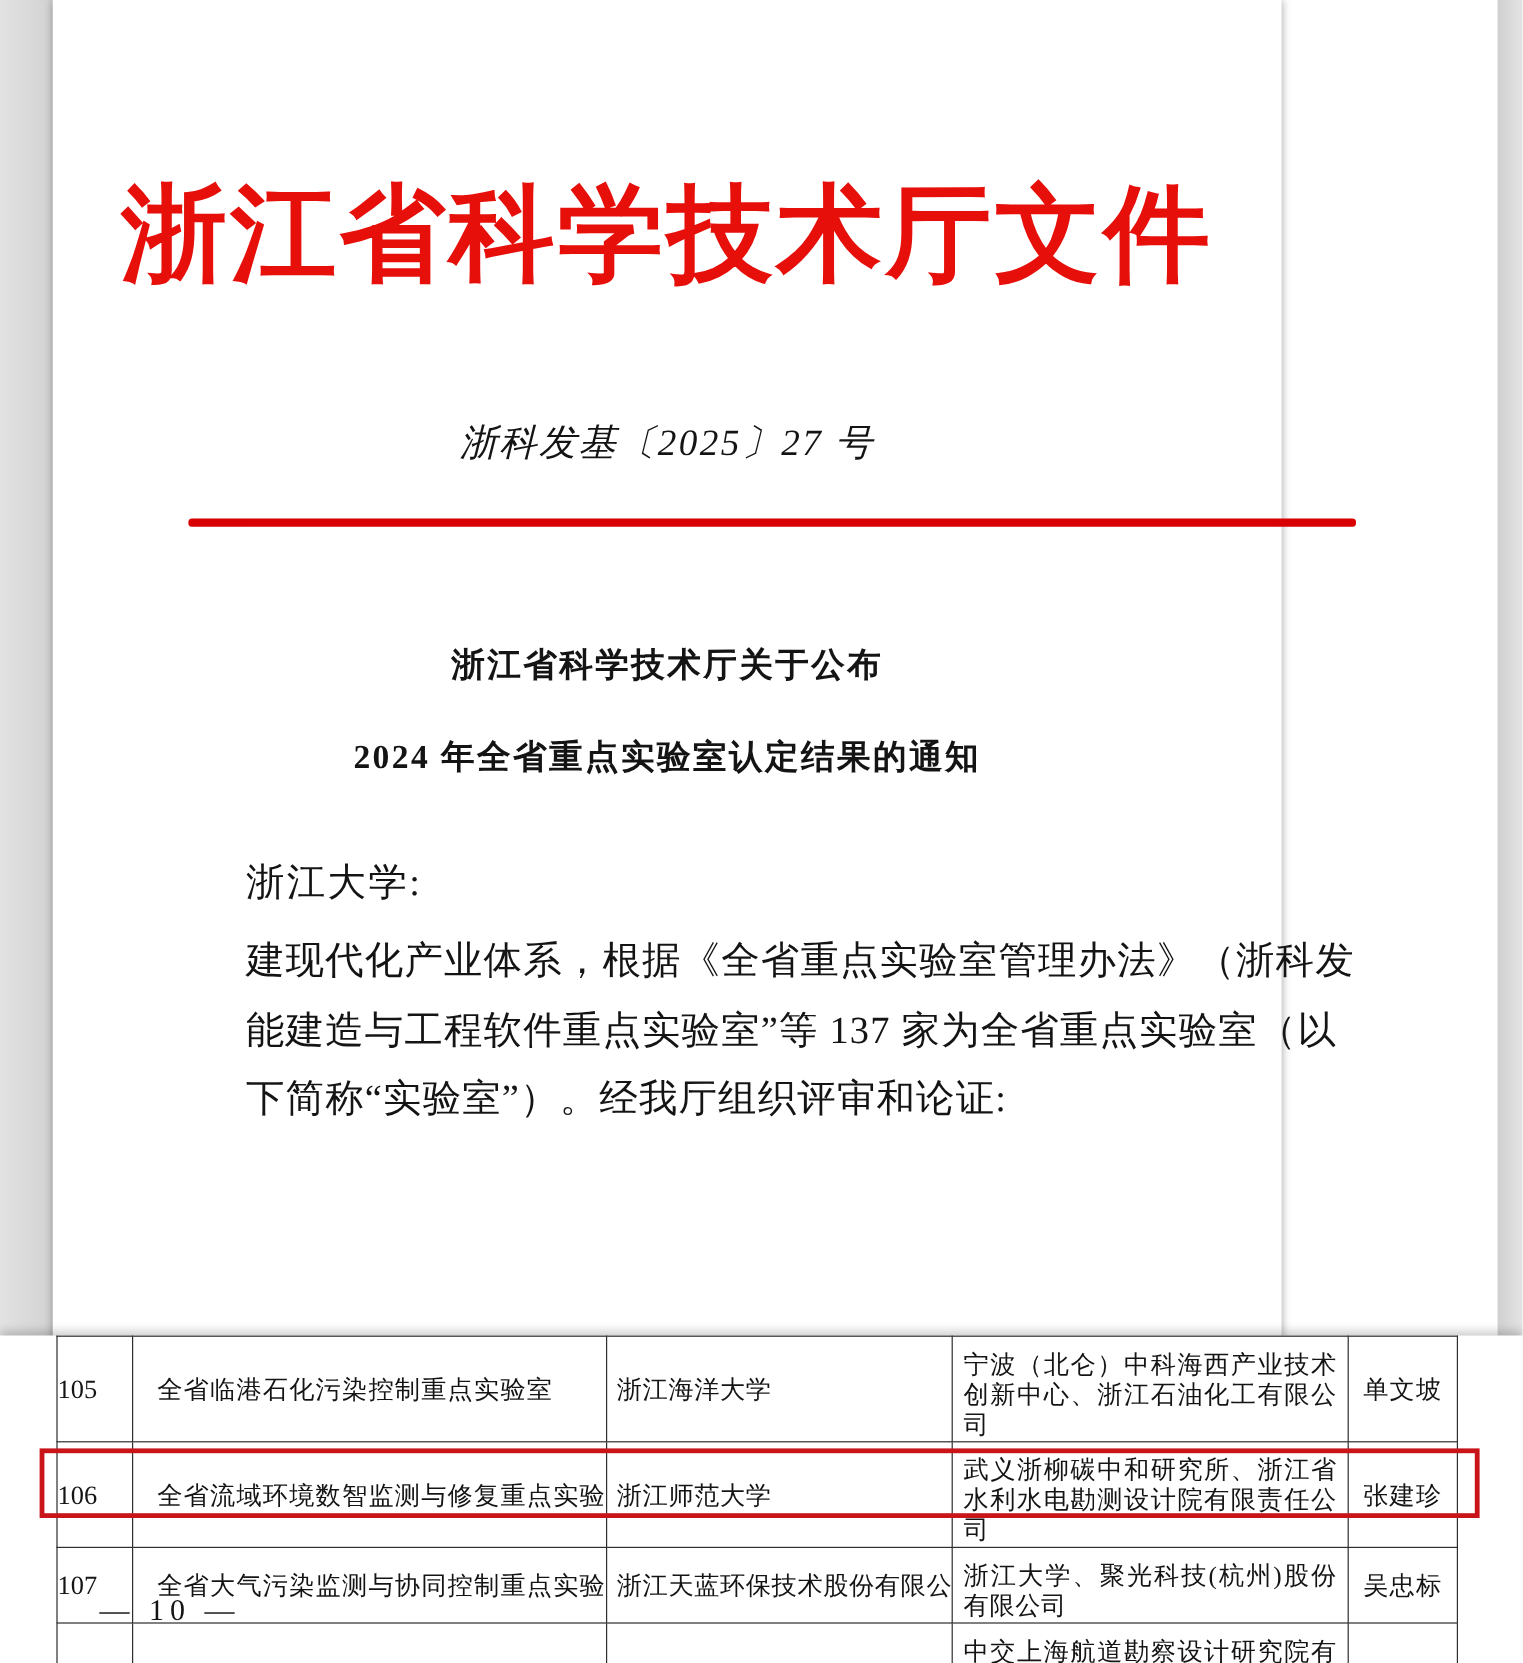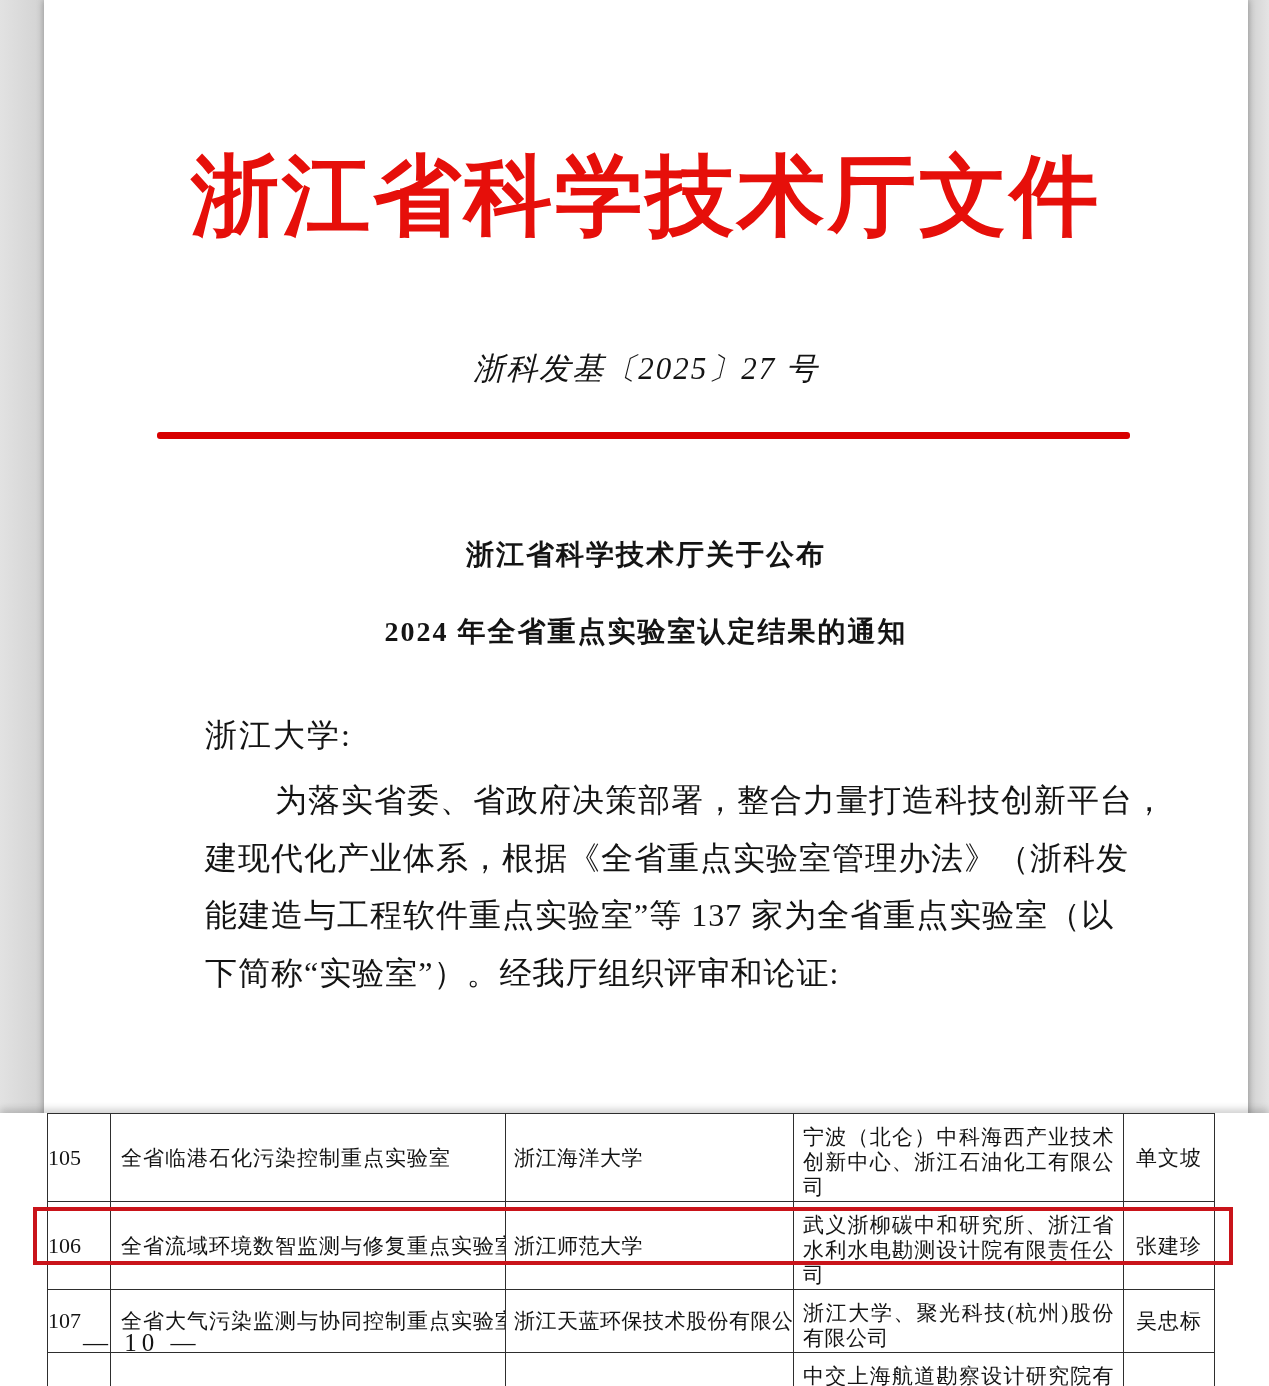--- a/index.html
+++ b/index.html
@@ -25,21 +25,21 @@
     left: 0; width: 44px;
     background: linear-gradient(to right, #e2e2e2, #d2d2d2);
   }
   .backdrop-right {
     left: 1248px; width: 21px;
     background: linear-gradient(to left, #e4e4e4, #d0d0d0);
   }
   .page-top {
     position: absolute;
     left: 44px; top: 0;
-    width: 1204px; height: 1120px;
+    width: 1024px; height: 1120px;
     background: #ffffff;
     box-shadow: 0 0 7px rgba(0,0,0,0.35);
     z-index: 2;
   }
   .agency-banner {
     position: absolute;
     top: 142px; left: 0; right: 0;
     text-align: center;
     font-size: 88px;
     line-height: 110px;
@@ -113,21 +113,21 @@
     table-layout: fixed;
     font-size: 21px;
   }
   table.labs-table td {
     border: 1.6px solid #2e2e2e;
     height: 50px;
     vertical-align: middle;
     overflow: hidden;
   }
   td.cell-no { font-family: "Liberation Serif", serif; font-size: 22px; white-space: nowrap; }
-  td.cell-lab { padding-left: 10px; letter-spacing: 1px; white-space: nowrap; }
+  td.cell-lab { padding-left: 20px; letter-spacing: 1px; white-space: nowrap; }
   td.cell-org { padding-left: 8px; letter-spacing: 0.5px; white-space: nowrap; }
   td.cell-partners {
     padding: 11px 9px 1px 9px;
     line-height: 25px;
     text-align: justify;
     letter-spacing: 0.5px;
   }
   td.cell-director { text-align: center; letter-spacing: 1px; white-space: nowrap; }
   .highlight-box {
     position: absolute;
@@ -155,21 +155,20 @@
   <div class="page-top">
     <div class="agency-banner">浙江省科学技术厅文件</div>
     <div class="doc-number">浙科发基〔2025〕27 号</div>
     <div class="red-rule"></div>
     <div class="notice-title">
       <div>浙江省科学技术厅关于公布</div>
       <div>2024 年全省重点实验室认定结果的通知</div>
     </div>
     <div class="salutation">浙江大学:</div>
     <div class="body-block">
-      <div class="body-line first">为落实省委、省政府决策部署，整合力量打造科技创新平台，</div>
       <div class="body-line">建现代化产业体系，根据《全省重点实验室管理办法》（浙科发</div>
       <div class="body-line">能建造与工程软件重点实验室”等 137 家为全省重点实验室（以</div>
       <div class="body-line last">下简称“实验室”）。经我厅组织评审和论证:</div>
     </div>
   </div>
 
   <div class="page-bottom">
     <table class="labs-table">
       <colgroup>
         <col style="width:63px">

